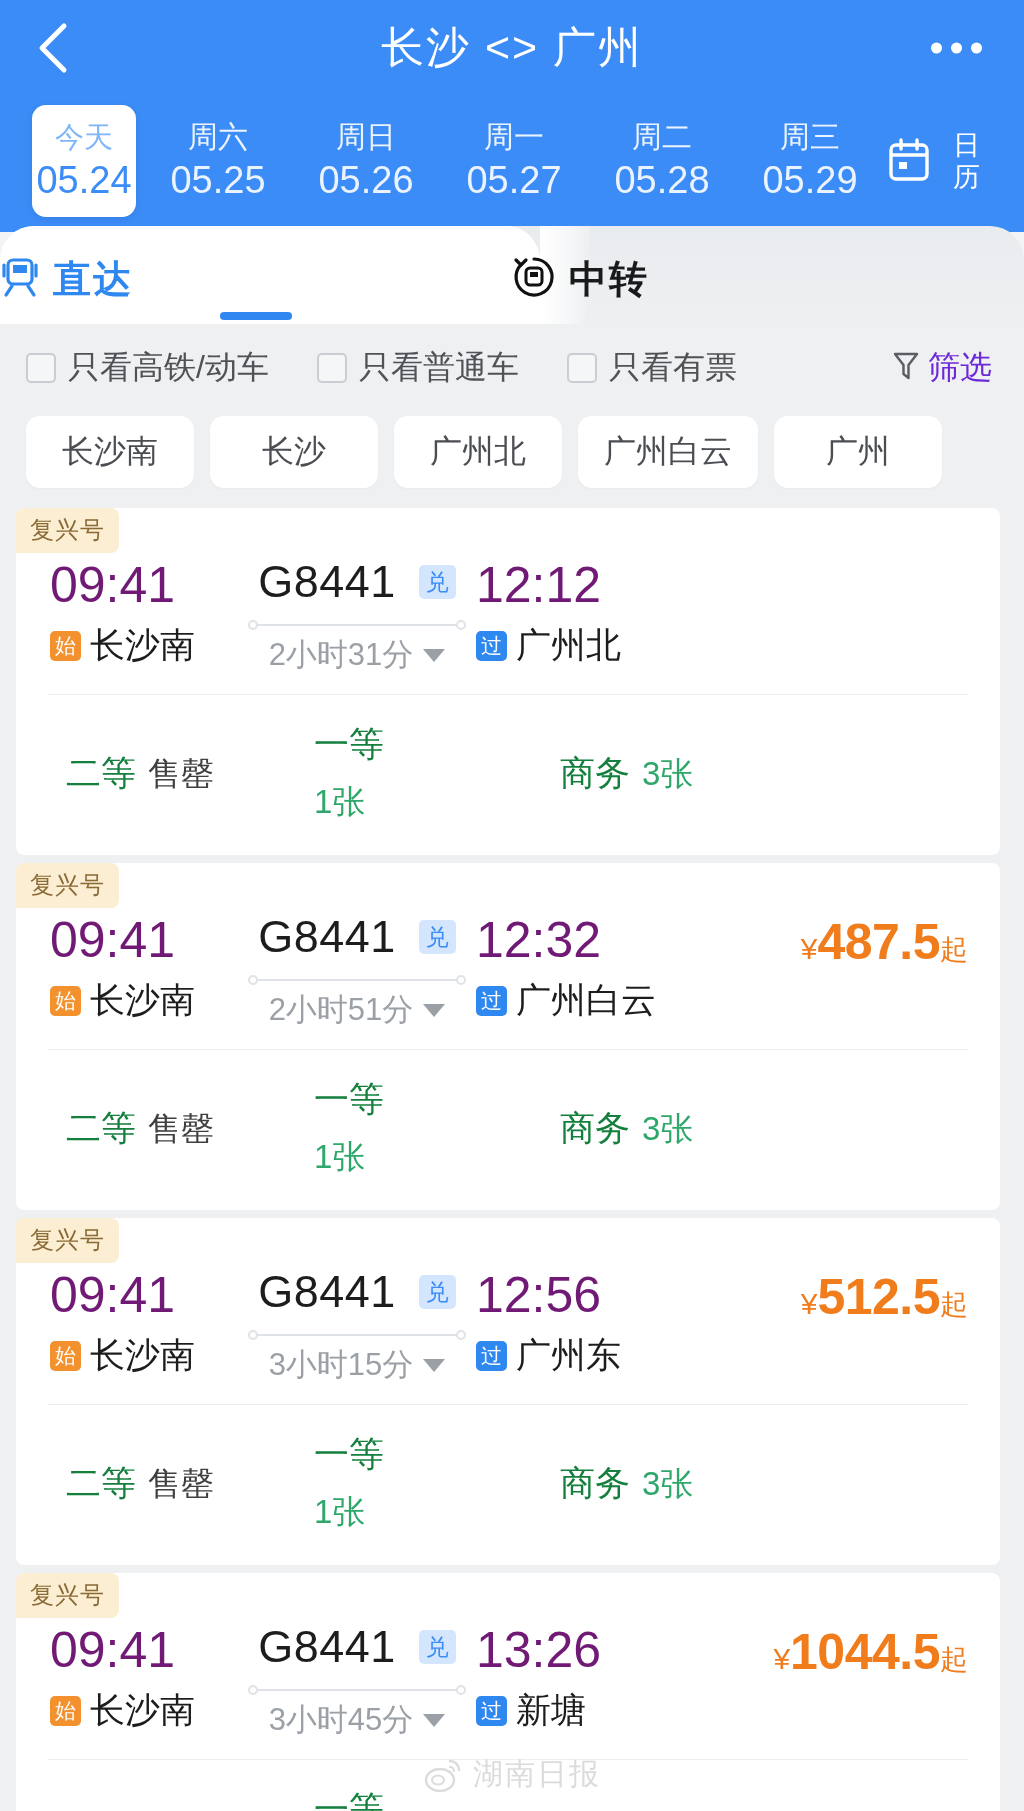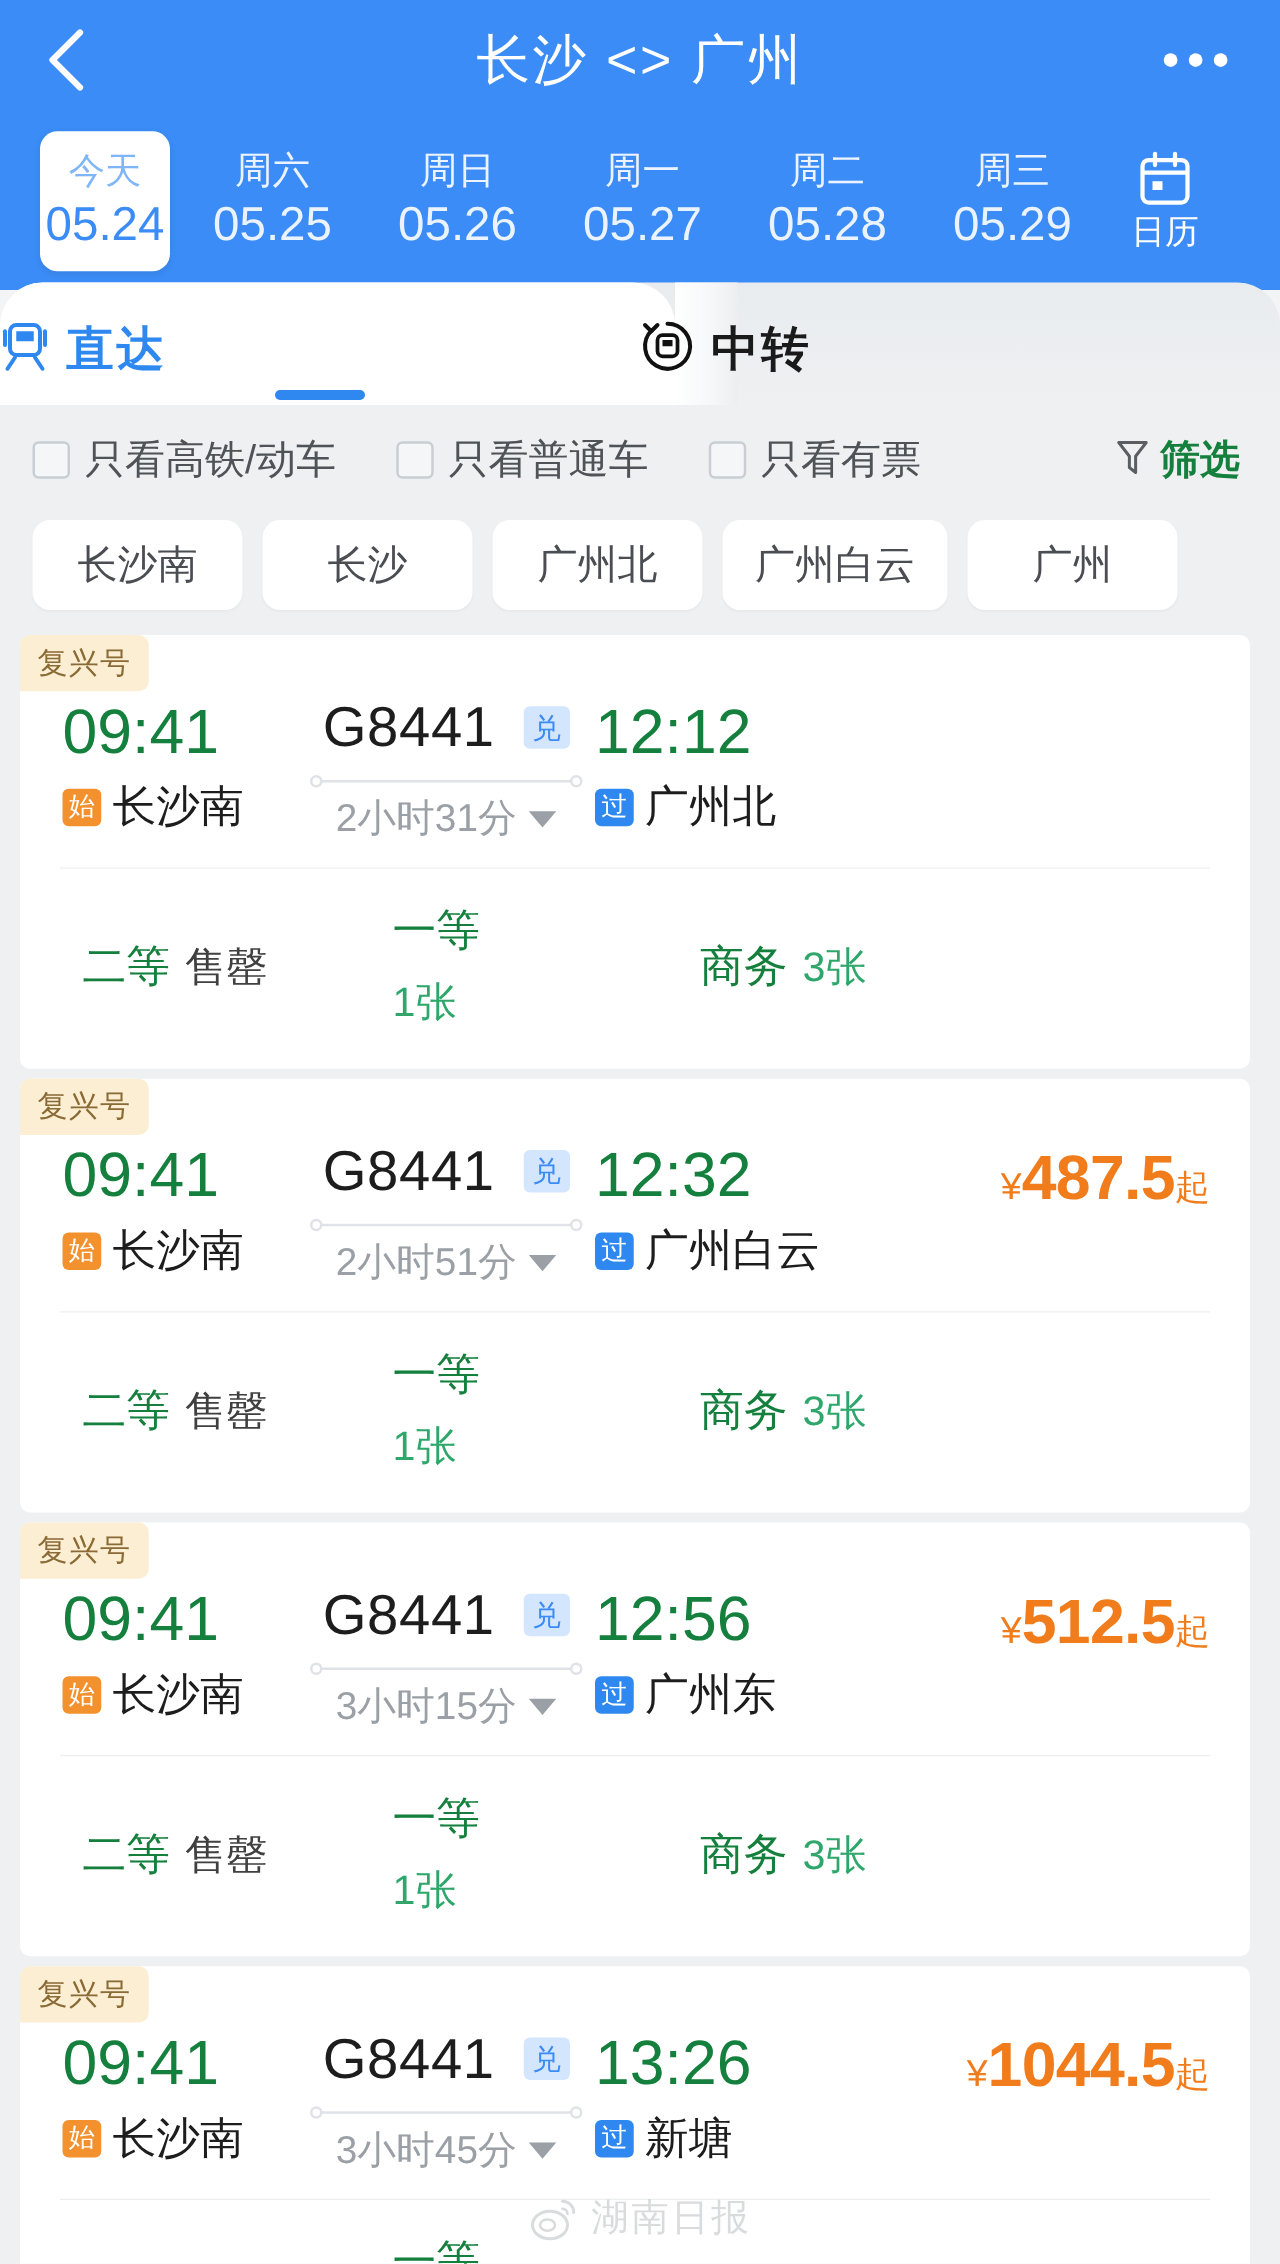--- a/index.html
+++ b/index.html
@@ -60,21 +60,21 @@
     background:#ffffff;
     color:#3b8cf6;
     box-shadow:0 2px 6px rgba(0,0,0,.08);
     flex:0 0 104px;
     margin-right:8px;
   }
   .date-item.active .dow { color:#7fb6f8; font-size:29px; }
   .date-item.active .dnum { color:#3b8cf6; }
   .cal-btn {
     flex:0 0 96px; text-align:right; color:#ffffff; cursor:pointer;
-    display:flex; flex-direction:column; align-items:center; gap:3px;font-family:Liberation Mono, monospace;
+    display:flex; align-items:center; gap:3px;
   }
   .cal-btn .cal-ic { width:50px; height:50px; }
   .cal-btn .cal-label { font-size:27px; line-height:32px; }
 
   
   .tab-panel {
     position:relative;
     margin-top:-6px;
     height:98px;
   }
@@ -109,21 +109,21 @@
   .filter-row {
     background:#eef0f2;
     display:flex; align-items:center;
     padding:22px 24px 16px 26px;
     gap:0;
   }
   .chk-item { display:flex; align-items:center; gap:12px; cursor:pointer; margin-right:48px; }
   .chk-box { width:30px; height:30px; border:2px solid #c9ced4; border-radius:5px; background:#f4f6f8; }
   .chk-label { font-size:32px; color:#4f5256; white-space:nowrap; }
   .filter-btn { display:flex; align-items:center; gap:8px; cursor:pointer; margin-left:auto; margin-right:8px;}
-  .filter-btn .f-label { font-size:32px; color:#15803d;font-weight:bold; }
+  .filter-btn .f-label { font-size:32px; color:#6d28d9; }
 
   
   .chips {
     background:#eef0f2;
     display:flex; gap:16px; padding:10px 0 20px 26px;
     overflow:hidden;
   }
   .chip {
     background:#ffffff; border-radius:14px;
     height:72px; min-width:168px;
@@ -151,21 +151,21 @@
     padding:6px 14px 7px 14px;
     border-radius:8px 8px 8px 0;
     letter-spacing:1px;
   }
   .card-main {
     display:flex; align-items:flex-start;
     padding:46px 16px 4px 16px;
   }
   
   .col-dep { width:212px; flex:0 0 212px; padding-left:18px; }
-  .time-big { font-size:50px; font-weight:400; color:#15803d; line-height:62px; letter-spacing:0px; }
+  .time-big { font-size:50px; font-weight:400; color:#701a75; line-height:62px; letter-spacing:0px; }
   .stn-line { display:flex; align-items:center; gap:9px; margin-top:6px; }
   .stn-badge {
     font-size:21px; color:#fff; border-radius:5px;
     padding:3px 5px; line-height:24px; flex:0 0 auto;
   }
   .stn-badge.start { background:#f2912e; }
   .stn-badge.pass { background:#2f88f0; }
   .stn-name { font-size:35px; color:#1d1d1d; white-space:nowrap; }
 
   

